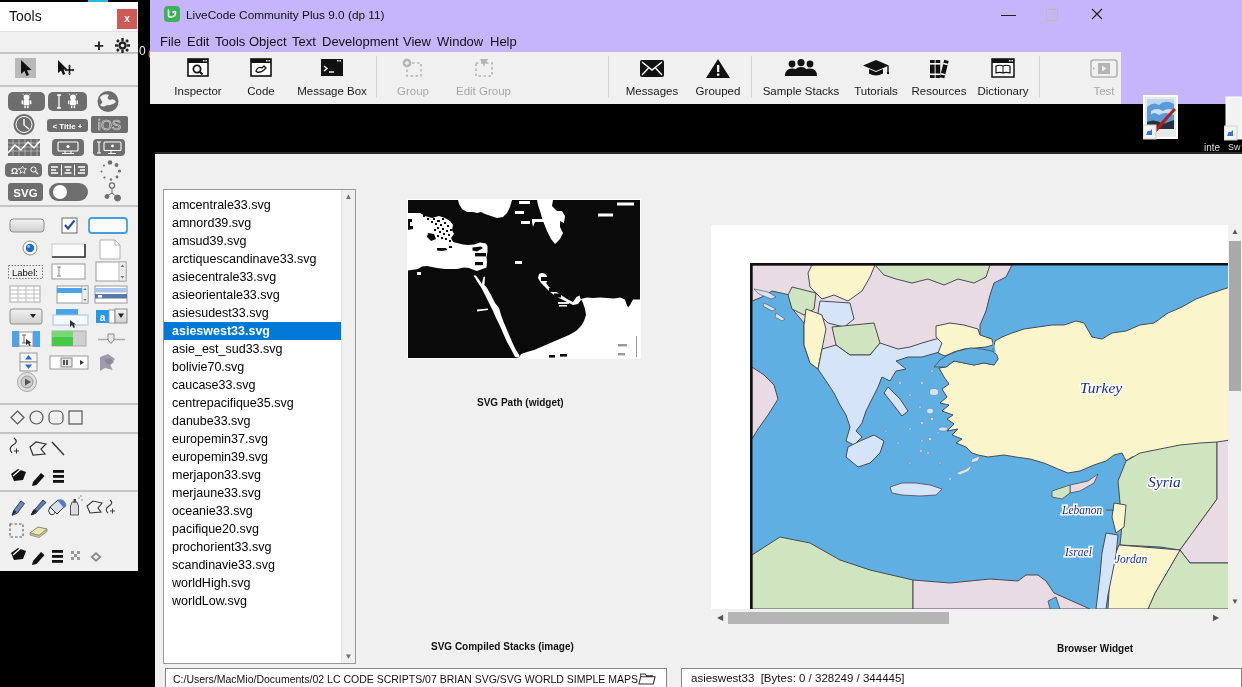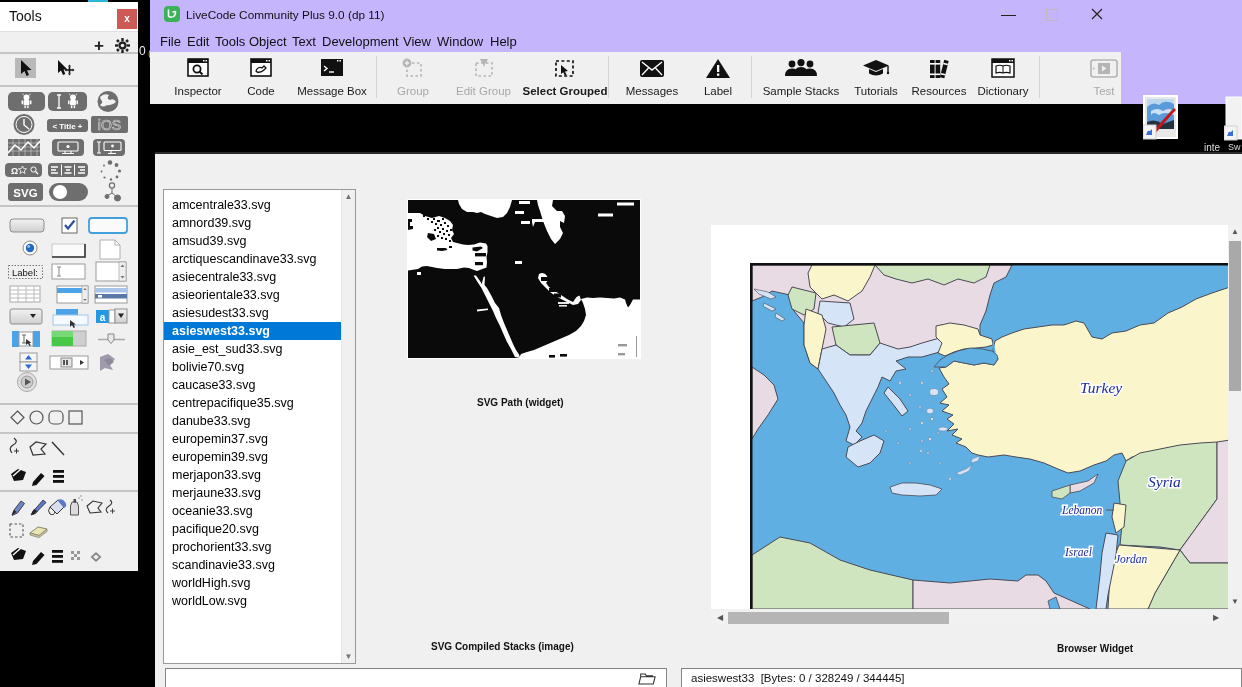--- a/index.html
+++ b/index.html
@@ -110,40 +110,34 @@
           <path d="M7 3.8 L7 8.2 M4.8 6 L9.2 6" stroke="#f0f0f0" stroke-width="1.3"></path>
         </svg>
       <span class="lbl">Group</span></div>
     <div class="tbi dis" style="left:296px;width:75px">
       <svg width="26" height="24" viewBox="0 0 26 24">
           <rect x="5" y="6" width="16" height="13" fill="none" stroke="#b4b4b4" stroke-width="1.6" stroke-dasharray="2.5 2.5"></rect>
           <path d="M9 2 L17 2 L15 6 L11 6 Z" fill="#b4b4b4"></path>
           <path d="M11.5 6 L13 10 L14.5 6" fill="#b4b4b4"></path>
         </svg>
       <span class="lbl">Edit Group</span></div>
-    <div class="tbi" style="left:365px;width:100px;font-weight:bold">
-      <svg width="26" height="24" viewBox="0 0 26 24">
-          <rect x="4" y="4" width="17" height="15" fill="none" stroke="#111" stroke-width="1.7" stroke-dasharray="3 2.4"></rect>
-          <path d="M9 8 L16 14 L13 14.6 L14.6 18 L12.8 18.6 L11.3 15.3 L9 17 Z" fill="#111"></path>
-        </svg>
-      <span class="lbl">Select Grouped</span></div>
     <div class="tbi" style="left:468px;width:68px">
       <svg width="28" height="24" viewBox="0 0 28 24">
           <rect x="2" y="3" width="24" height="17" rx="2" fill="#111"></rect>
           <path d="M4 5 L14 13 L24 5" stroke="#fff" stroke-width="1.5" fill="none"></path>
           <path d="M4 18 L10.5 11 M24 18 L17.5 11" stroke="#fff" stroke-width="1.3" fill="none"></path>
         </svg>
       <span class="lbl">Messages</span></div>
     <div class="tbi" style="left:543px;width:50px">
       <svg width="26" height="24" viewBox="0 0 26 24">
           <path d="M13 2 L25 21 L1 21 Z" fill="#111"></path>
           <rect x="12" y="8" width="2.3" height="7" fill="#fff"></rect>
           <rect x="12" y="16.5" width="2.3" height="2.3" fill="#fff"></rect>
         </svg>
-      <span class="lbl">Label</span></div>
+      <span class="lbl">Grouped</span></div>
     <div class="tbi" style="left:611px;width:80px">
       <svg width="38" height="24" viewBox="0 0 38 24">
           <circle cx="10" cy="7" r="3.4" fill="#111"></circle>
           <circle cx="19" cy="5.6" r="3.6" fill="#111"></circle>
           <circle cx="28" cy="7" r="3.4" fill="#111"></circle>
           <path d="M3 19 Q3 11.5 10 11.5 Q16 11.5 16.5 17 L16.5 19 Z" fill="#111"></path>
           <path d="M12 18 Q12 10 19 10 Q26 10 26 18 L26 19 L12 19 Z" fill="#111"></path>
           <path d="M21.5 19 L21.5 17 Q22 11.5 28 11.5 Q35 11.5 35 19 Z" fill="#111"></path>
         </svg>
       <span class="lbl">Sample Stacks</span></div>
@@ -704,20 +698,21 @@
     </div>
 
     <div style="position:absolute;left:0;top:386px;width:514px;height:14px;background:#f1f1f1">
       <div style="position:absolute;left:2px;top:0;width:14px;height:14px;color:#555;font-size:8px;text-align:center;line-height:14px">◀</div>
       <div style="position:absolute;left:17px;top:1px;width:221px;height:12px;background:#b5b5b5"></div>
       <div style="position:absolute;right:2px;top:0;width:14px;height:14px;color:#555;font-size:8px;text-align:center;line-height:14px">▶</div>
     </div>
   </div>
 
   <div class="field" style="left:10px;top:514px;width:500px;height:19px">
+    <span style="position:absolute;left:7px;top:4px;font-size:10.5px;color:#111">C:/Users/MacMio/Documents/02 LC CODE SCRIPTS/07 BRIAN SVG/SVG WORLD SIMPLE MAPS</span>
     <svg width="18" height="14" viewBox="0 0 20 15" style="position:absolute;right:10px;top:3px">
       <path d="M1 13 L3 5 L19 5 L17 13 Z M3 5 L3 2 L8 2 L9.5 4 L16 4 L16 5" fill="none" stroke="#333" stroke-width="1.2"></path>
     </svg>
   </div>
   <div class="field" style="left:526px;top:514px;width:559px;height:19px">
     <span style="position:absolute;left:9px;top:3px;font-size:11.5px;color:#111">asieswest33&nbsp; [Bytes: 0 / 328249 / 344445]</span>
   </div>
 </div>
 
 </body></html>

